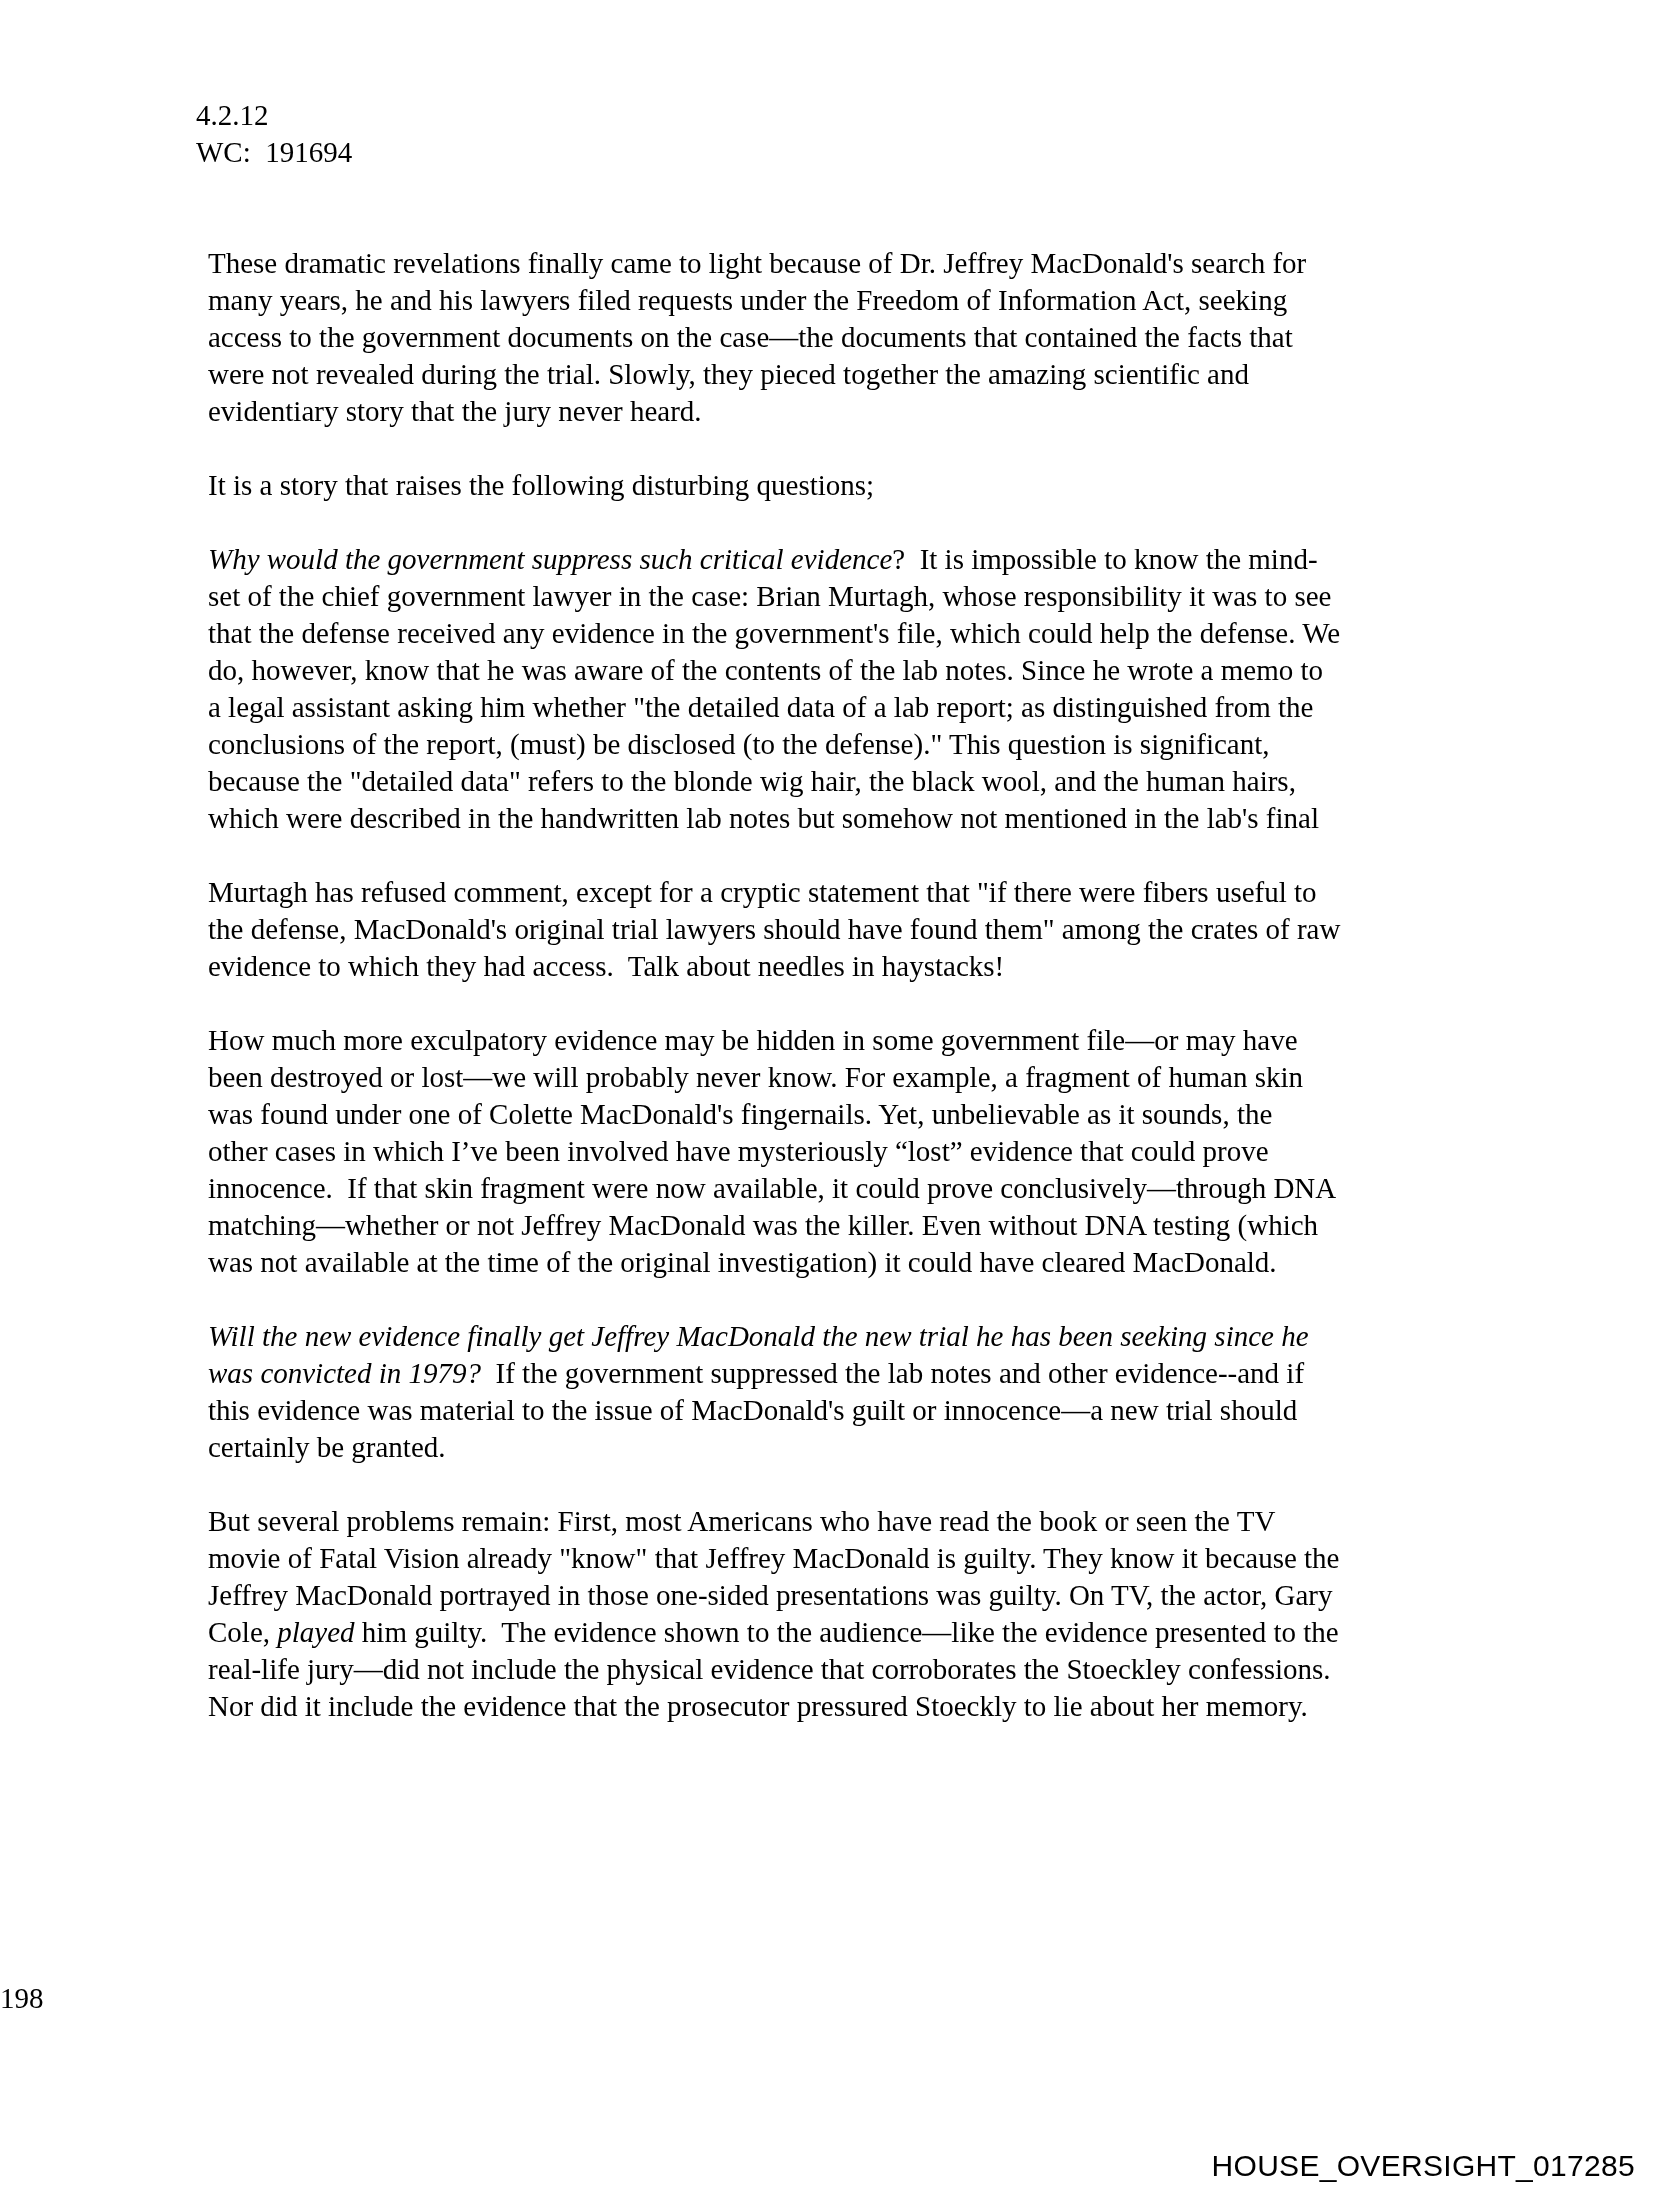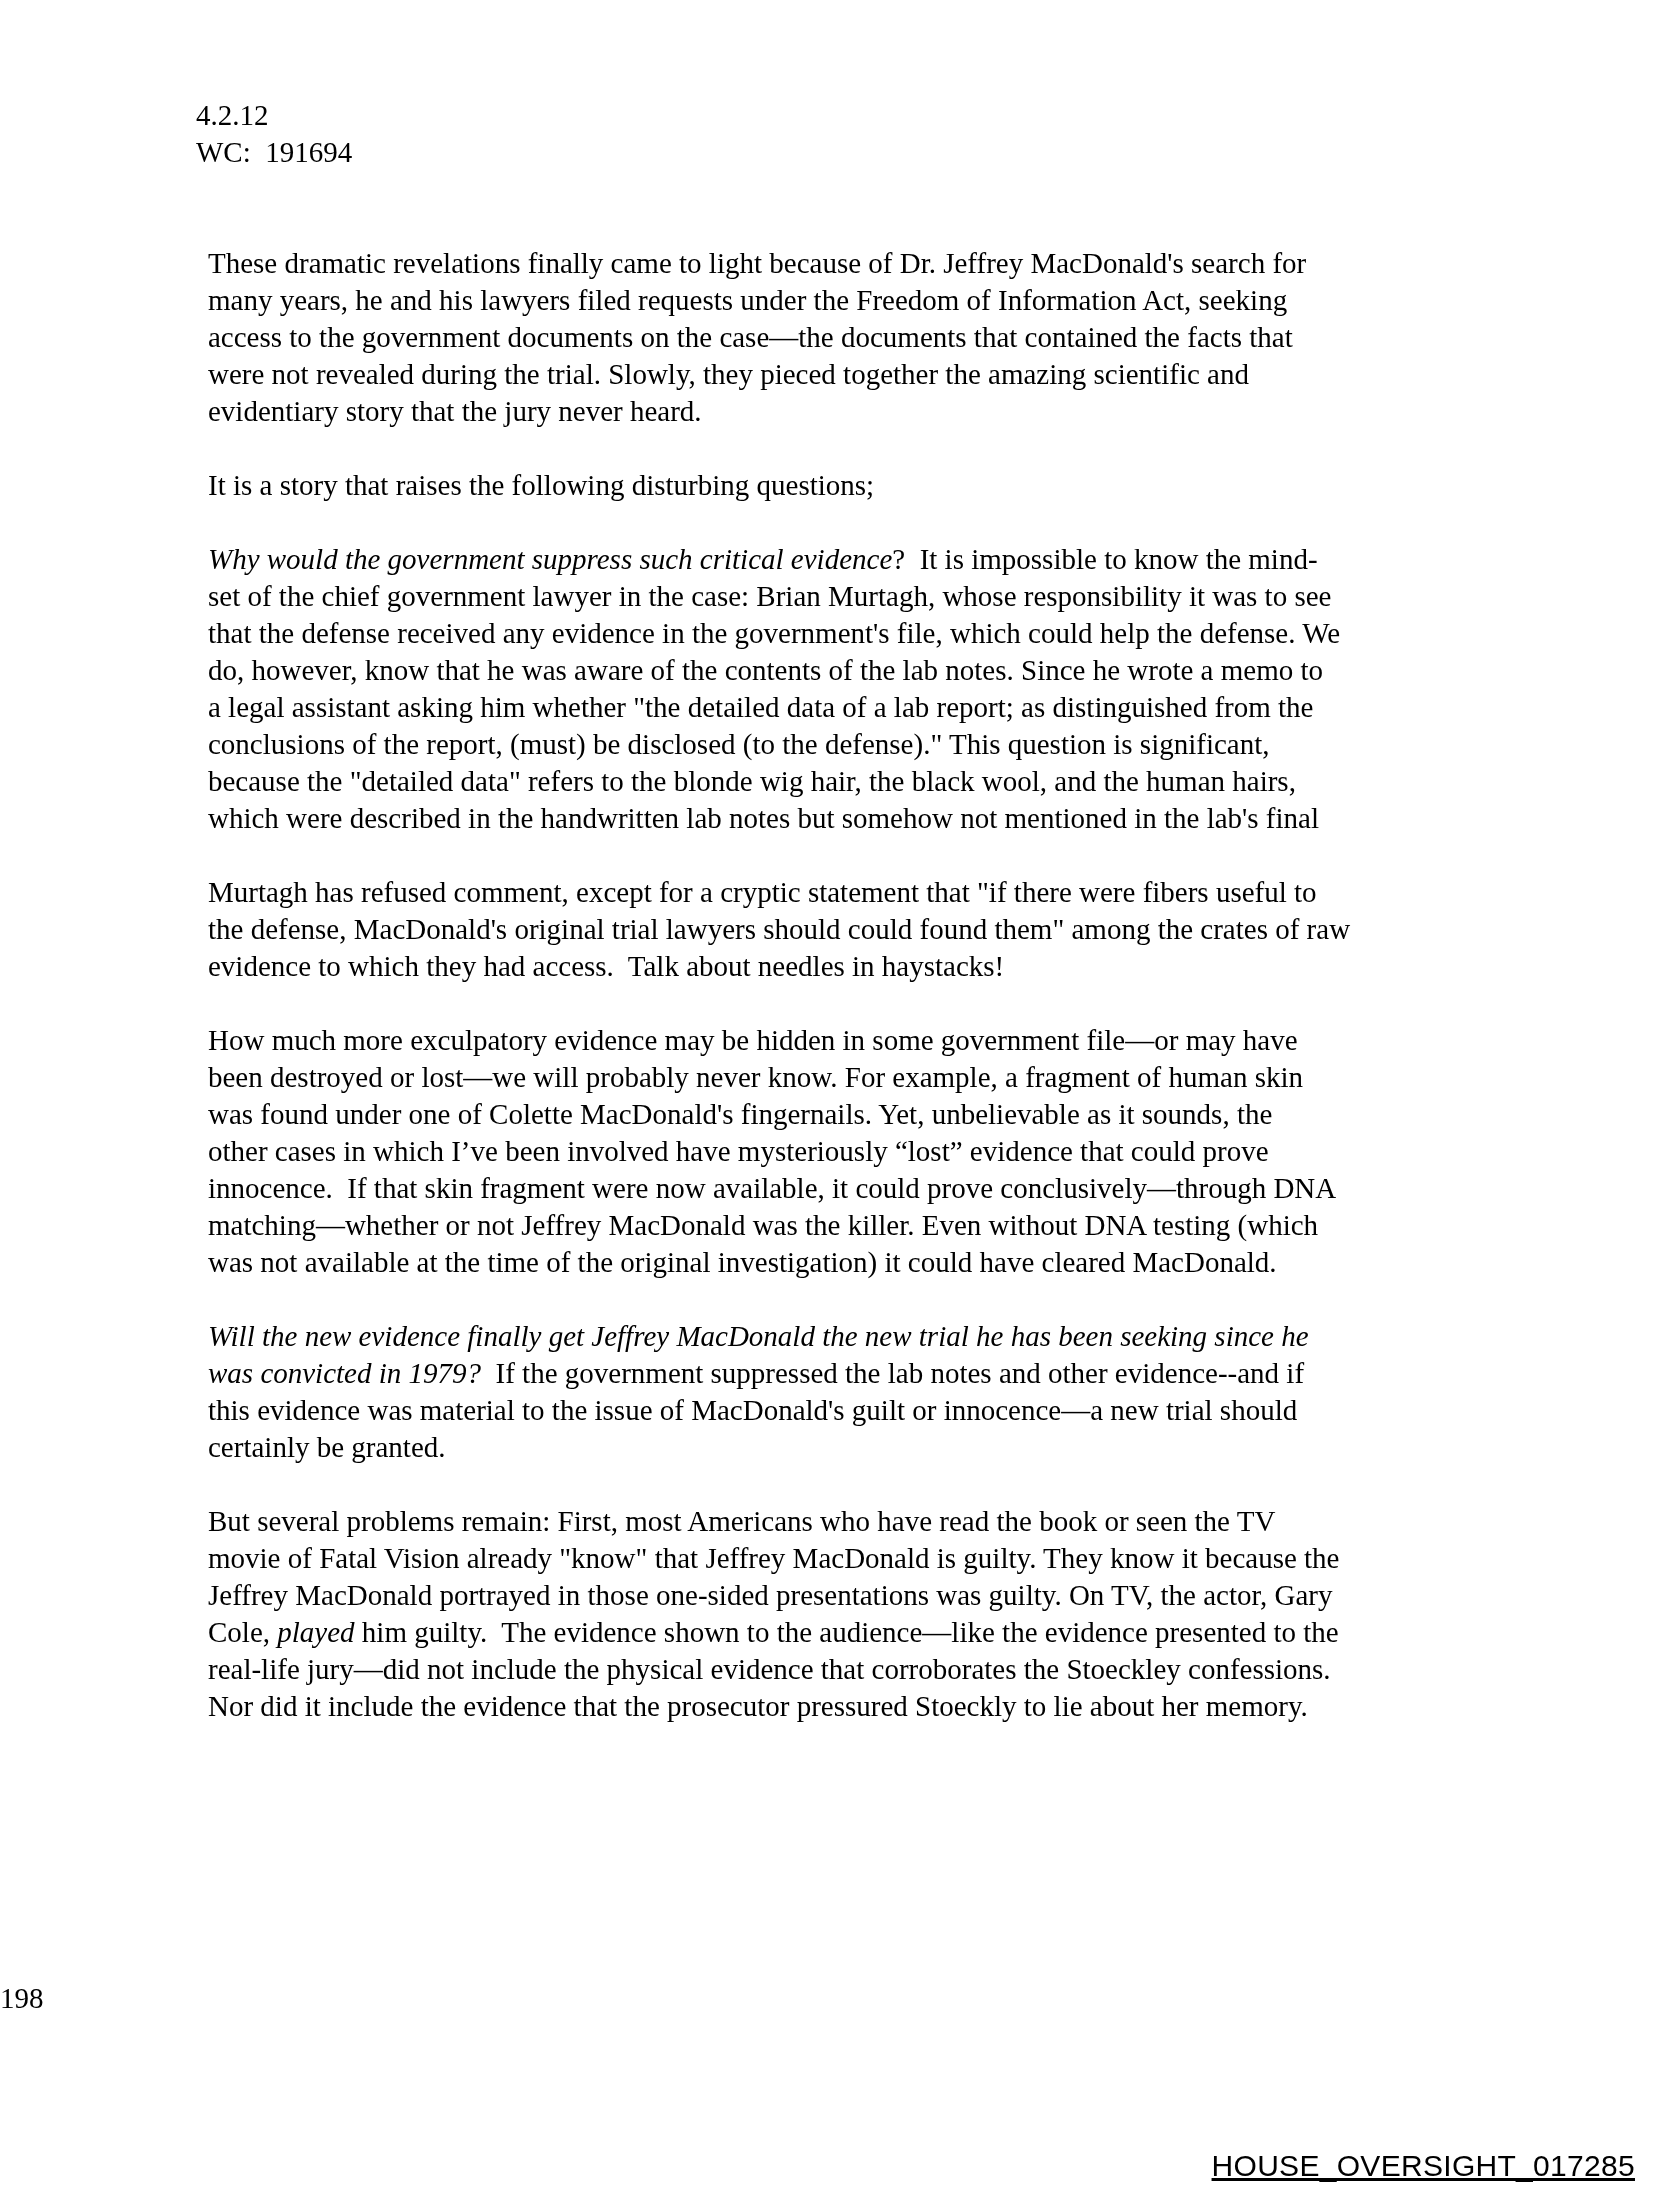--- a/index.html
+++ b/index.html
@@ -49,21 +49,20 @@
       line-height: 37px;
     }
     .bates-stamp {
       position: absolute;
       right: 34px;
       top: 2148px;
       font-family: "Liberation Sans", "DejaVu Sans", sans-serif;
       font-size: 30px;
       line-height: 35px;
       letter-spacing: 0.3px;
-      text-decoration: underline;
     }
   </style>
 </head>
 <body>
 
 <div class="page-header">
   <div>4.2.12</div>
   <div>WC:  191694</div>
 </div>
 
@@ -83,21 +82,21 @@
       <span class="line"><span>set of the chief government lawyer in the case: Brian Murtagh, whose responsibility it was to see</span></span>
       <span class="line"><span>that the defense received any evidence in the government's file, which could help the defense. We</span></span>
       <span class="line"><span>do, however, know that he was aware of the contents of the lab notes. Since he wrote a memo to</span></span>
       <span class="line"><span>a legal assistant asking him whether "the detailed data of a lab report; as distinguished from the</span></span>
       <span class="line"><span>conclusions of the report, (must) be disclosed (to the defense)." This question is significant,</span></span>
       <span class="line"><span>because the "detailed data" refers to the blonde wig hair, the black wool, and the human hairs,</span></span>
       <span class="line"><span>which were described in the handwritten lab notes but somehow not mentioned in the lab's final</span></span>
     </div>
     <div class="para">
       <span class="line"><span>Murtagh has refused comment, except for a cryptic statement that "if there were fibers useful to</span></span>
-      <span class="line"><span>the defense, MacDonald's original trial lawyers should could found them" among the crates of raw</span></span>
+      <span class="line"><span>the defense, MacDonald's original trial lawyers should have found them" among the crates of raw</span></span>
       <span class="line"><span>evidence to which they had access.  Talk about needles in haystacks!</span></span>
     </div>
     <div class="para">
       <span class="line"><span>How much more exculpatory evidence may be hidden in some government file—or may have</span></span>
       <span class="line"><span>been destroyed or lost—we will probably never know. For example, a fragment of human skin</span></span>
       <span class="line"><span>was found under one of Colette MacDonald's fingernails. Yet, unbelievable as it sounds, the</span></span>
       <span class="line"><span>other cases in which I’ve been involved have mysteriously “lost” evidence that could prove</span></span>
       <span class="line"><span>innocence.  If that skin fragment were now available, it could prove conclusively—through DNA</span></span>
       <span class="line"><span>matching—whether or not Jeffrey MacDonald was the killer. Even without DNA testing (which</span></span>
       <span class="line"><span>was not available at the time of the original investigation) it could have cleared MacDonald.</span></span>

